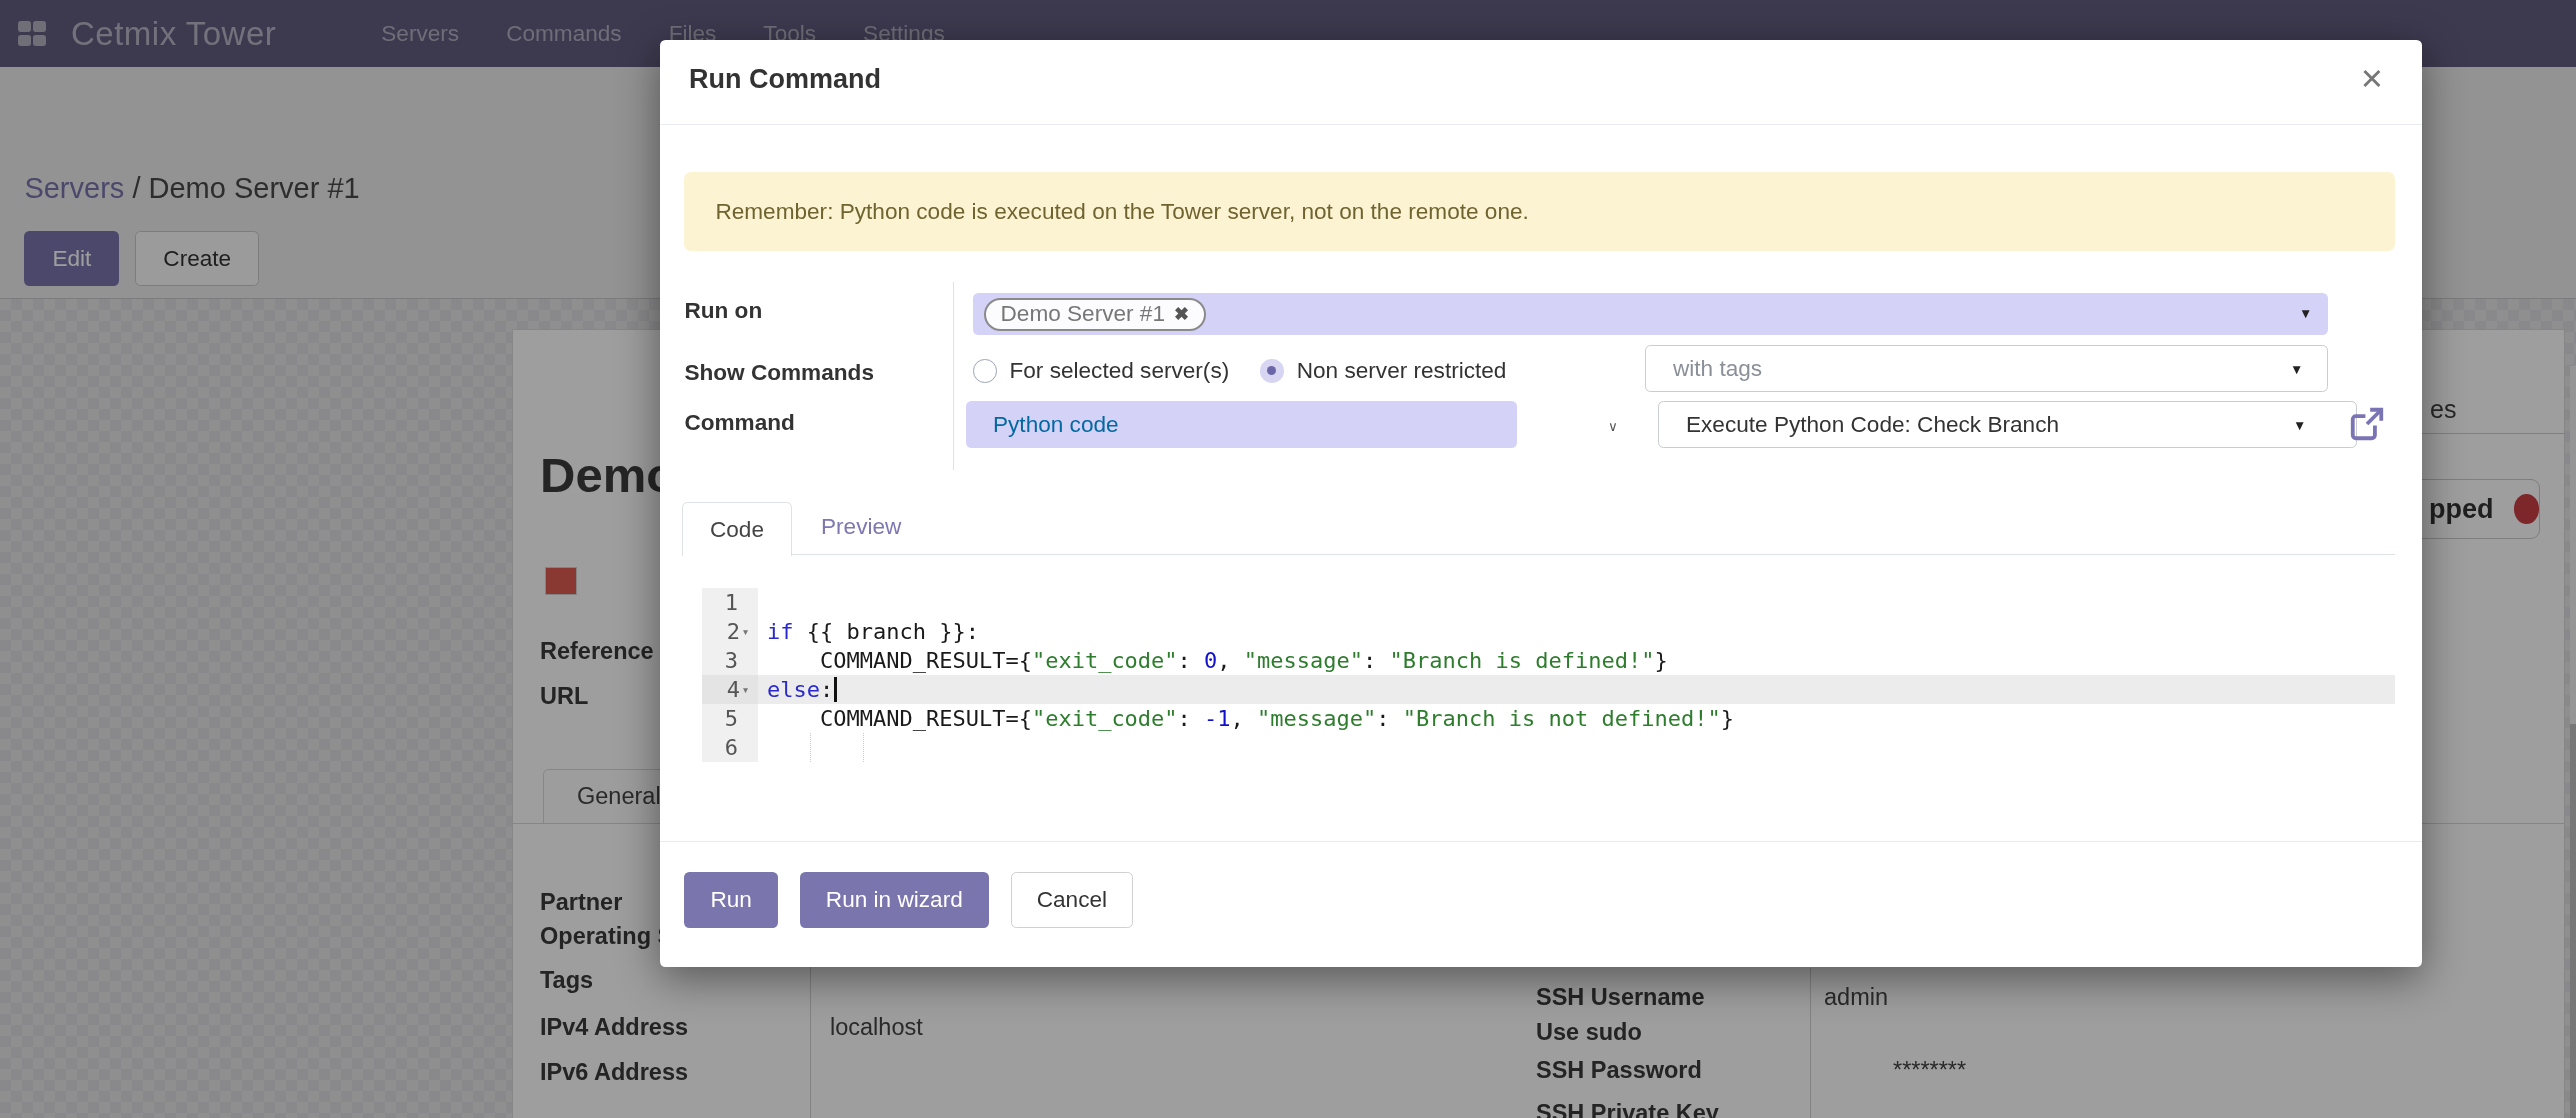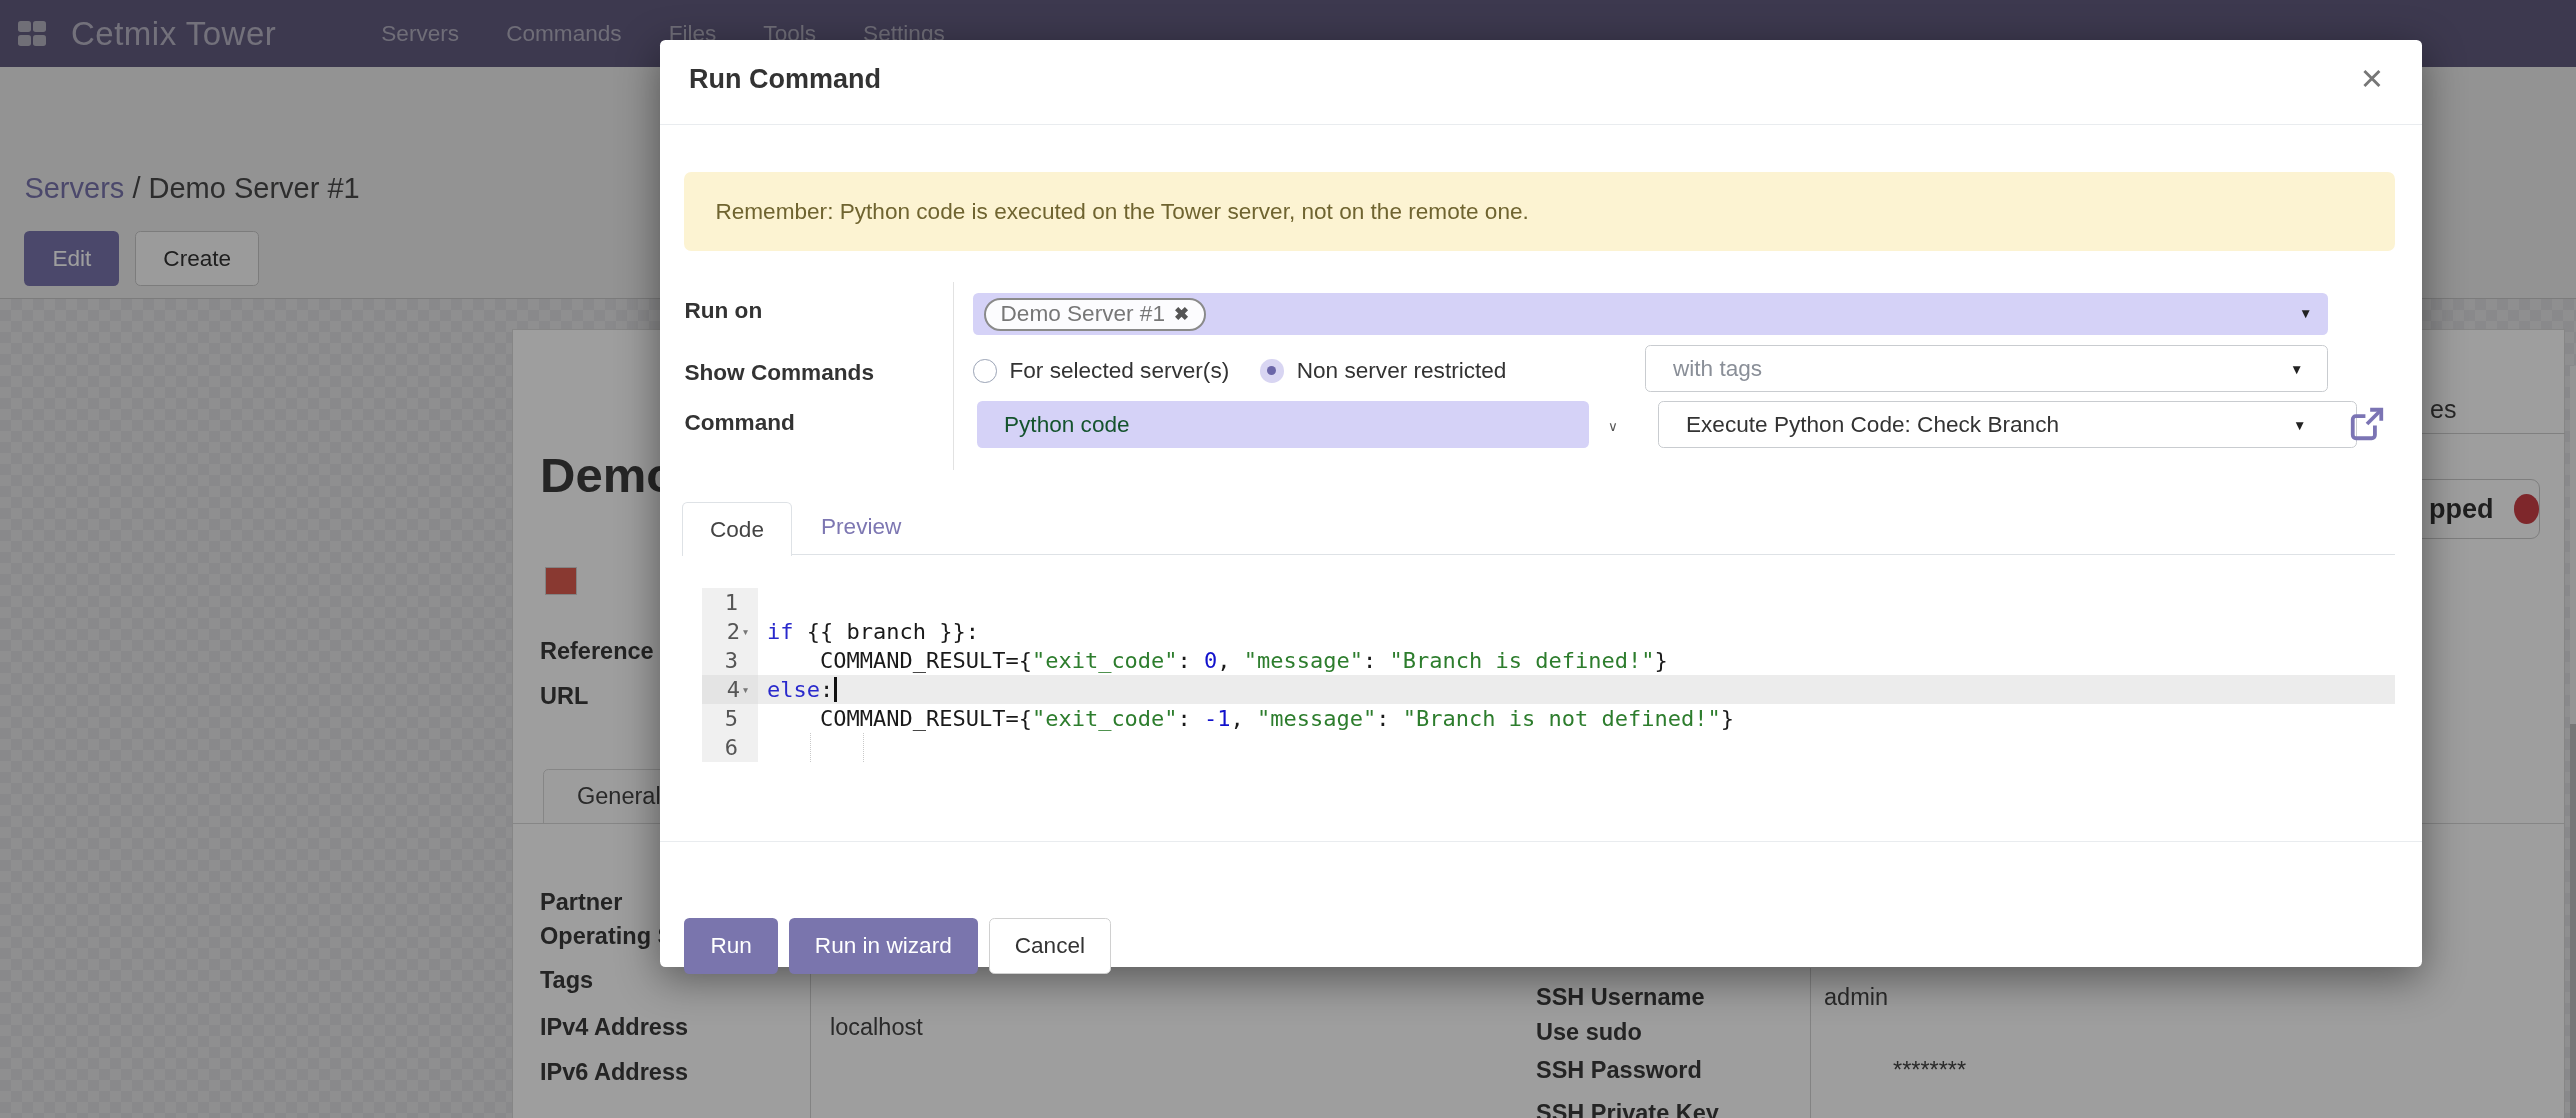--- a/index.html
+++ b/index.html
@@ -72,39 +72,39 @@
   .tag-x{font-size:18px;color:#555;font-weight:bold;}
   .caret{position:absolute;font-size:13.5px;color:#222;}
   .radio-row{position:absolute;left:313px;top:318px;display:flex;align-items:center;gap:31px;font-size:22.6px;color:#333;}
   .radio{width:23.5px;height:23.5px;border-radius:50%;}
   .radio-off{border:1.8px solid #9aa3b5;background:#fff;}
   .radio-on{background:#d8d5f2;position:relative;}
   .radio-on::after{content:"";position:absolute;left:7.2px;top:7.2px;width:9px;height:9px;border-radius:50%;background:#6b66a8;}
   .radio-lbl{margin-left:-18px;}
   .select{position:absolute;height:47px;border-radius:5.4px;display:flex;align-items:center;font-size:22.6px;}
   .sel-tags{left:985px;top:305px;width:683px;background:#fff;border:0.9px solid var(--border);color:#8a8f98;padding-left:27px;}
-  .sel-type{left:317px;top:361px;width:612px;background:var(--lavender);color:#14532d;padding-left:27px;}
+  .sel-type{left:306px;top:361px;width:551px;background:var(--lavender);color:#0369a1;padding-left:27px;}
   .sel-cmd{left:998px;top:361px;width:699px;background:#fff;border:0.9px solid var(--border);color:#333;padding-left:27px;}
   .ext-link{position:absolute;left:1688px;top:365px;width:38px;height:38px;}
   .tabs-line{position:absolute;left:22px;top:514px;width:1713px;border-top:0.9px solid #dee2e6;}
   .tab-code{position:absolute;left:22px;top:462px;width:110px;height:54px;background:#fff;border:0.9px solid #dee2e6;border-bottom:none;border-radius:5.4px 5.4px 0 0;display:flex;align-items:center;justify-content:center;font-size:22.6px;color:#444;z-index:2;}
   .tab-preview{position:absolute;left:161px;top:474px;font-size:22.6px;color:#7d77b2;}
   .editor{position:absolute;left:42px;top:548px;width:1693px;height:176px;font-family:"DejaVu Sans Mono",monospace;font-size:22px;}
   .code-row{position:relative;display:flex;height:29px;align-items:center;}
   .code-row.active{background:#ececec;}
   .gutter-cell{width:56px;height:100%;background:#f0f0f0;color:#555;display:flex;align-items:center;justify-content:flex-end;padding-right:3.6px;flex:none;}
   .code-row.active .gutter-cell{background:#e4e4e4;}
   .fold{font-size:12.6px;color:#777;width:12.6px;margin-left:1.8px;}
   .nofold{width:14.5px;}
   .code-cell{white-space:pre;padding-left:9px;position:relative;height:100%;display:flex;align-items:center;flex:1;}
   .tk-kw{color:var(--kw);} .tk-str{color:var(--str);} .tk-num{color:var(--num);} .tk-pl{color:#1a1a1a;}
   .cursor{display:inline-block;width:2.7px;height:25px;background:#111;margin-left:0.9px;}
   .indent-guide{position:absolute;top:0;height:100%;border-left:0.9px dotted #c9c9c9;}
   .footer-line{position:absolute;left:0;top:801px;width:100%;border-top:0.9px solid #e9ecef;}
-  .modal-footer{position:absolute;left:24.4px;top:832px;display:flex;gap:11px;margin-top:46px;}
+  .modal-footer{position:absolute;left:24.4px;top:832px;display:flex;gap:22px;}
   .modal-footer .btn{height:56px;padding:0 25px;border-radius:5.4px;}
   .btn-cancel{background:#fff;border:0.9px solid #d0d0d0;color:#333;}
 </style>
 </head>
 <body>
 
 <div id="screen">
 
   <div class="navbar">
     <div class="apps-grid">

